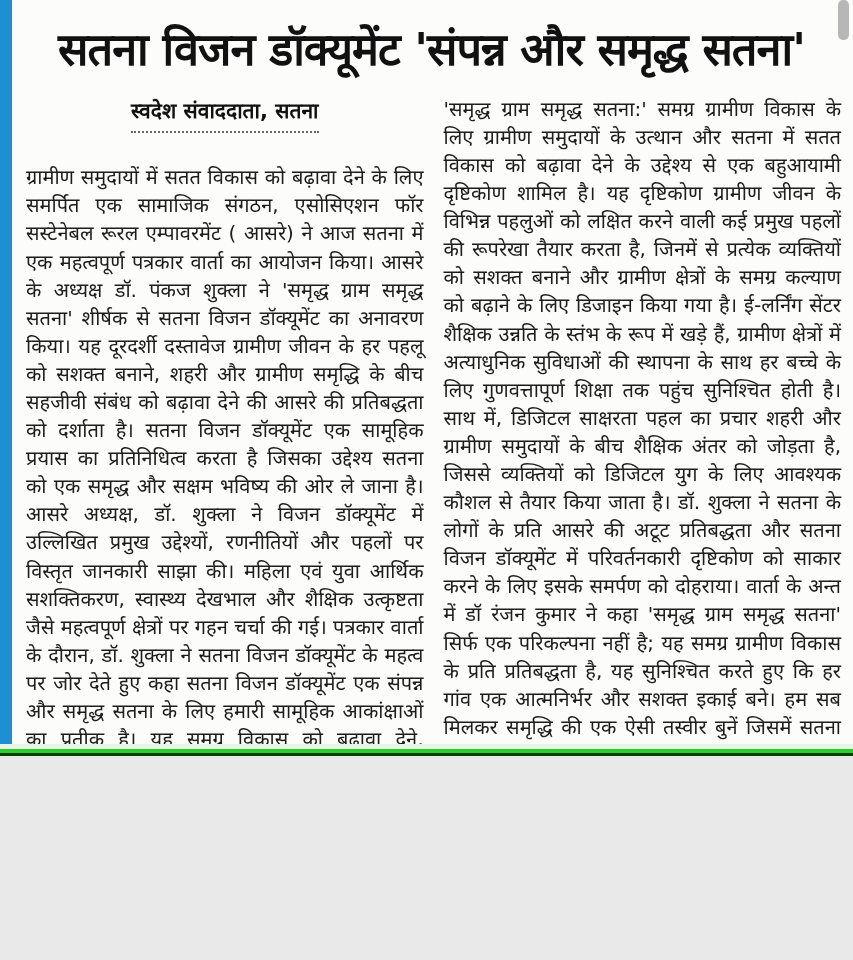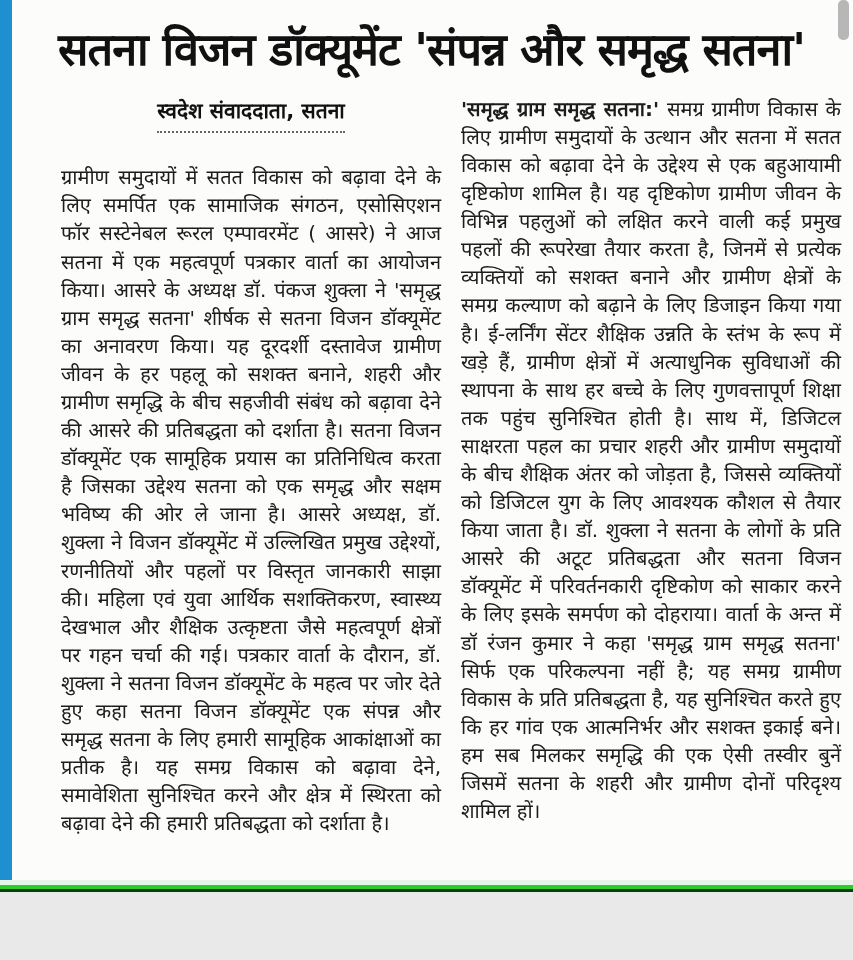--- a/index.html
+++ b/index.html
@@ -3,21 +3,21 @@
 <meta charset="utf-8">
 <style>
   html,body{margin:0;padding:0;}
   body{
     background:#e9e9e9;
     font-family:"DejaVu Sans", sans-serif;
   }
   .page{
     position:relative;
     width:853px;
-    height:892px;
+    height:756px;
     background:#fcfcfa;
     overflow:hidden;
     margin:0;
   }
   .left-bar{
     position:absolute;
     left:0; top:0;
     width:12px; height:960px;
   }
   .scroll-thumb{
@@ -35,42 +35,41 @@
     line-height:1.35;
     color:#111;
     letter-spacing:-1px;
   }
   .headline .hl-line{ display:block; white-space:nowrap; }
   .body-area{
     display:flex;
     gap:20px;
     padding:8px 12px 0 26px;
     color:#1c1c1c;
-    margin-left:35px;
   }
   .col{
     flex:1 1 0;
     text-align:justify;
     font-size:20px;
     line-height:1.405;
   }
   .byline-wrap{
     text-align:center;
     margin:2px 0 30px 0;
   }
   .byline{
     display:inline-block;
     font-weight:700;
     font-size:21px;
     color:#111;
     padding-bottom:5px;
     border-bottom:2px dotted #666;
   }
   .col p{ margin:0; }
-  .lead{ font-weight:700; }
+  .lead{ font-weight:400; }
   .bottom-light{
     position:absolute;
     left:0; bottom:7px;
     width:100%; height:5px;
   }
   .bottom-green{
     position:absolute;
     left:0; bottom:3px;
     width:100%; height:4px;
   }

